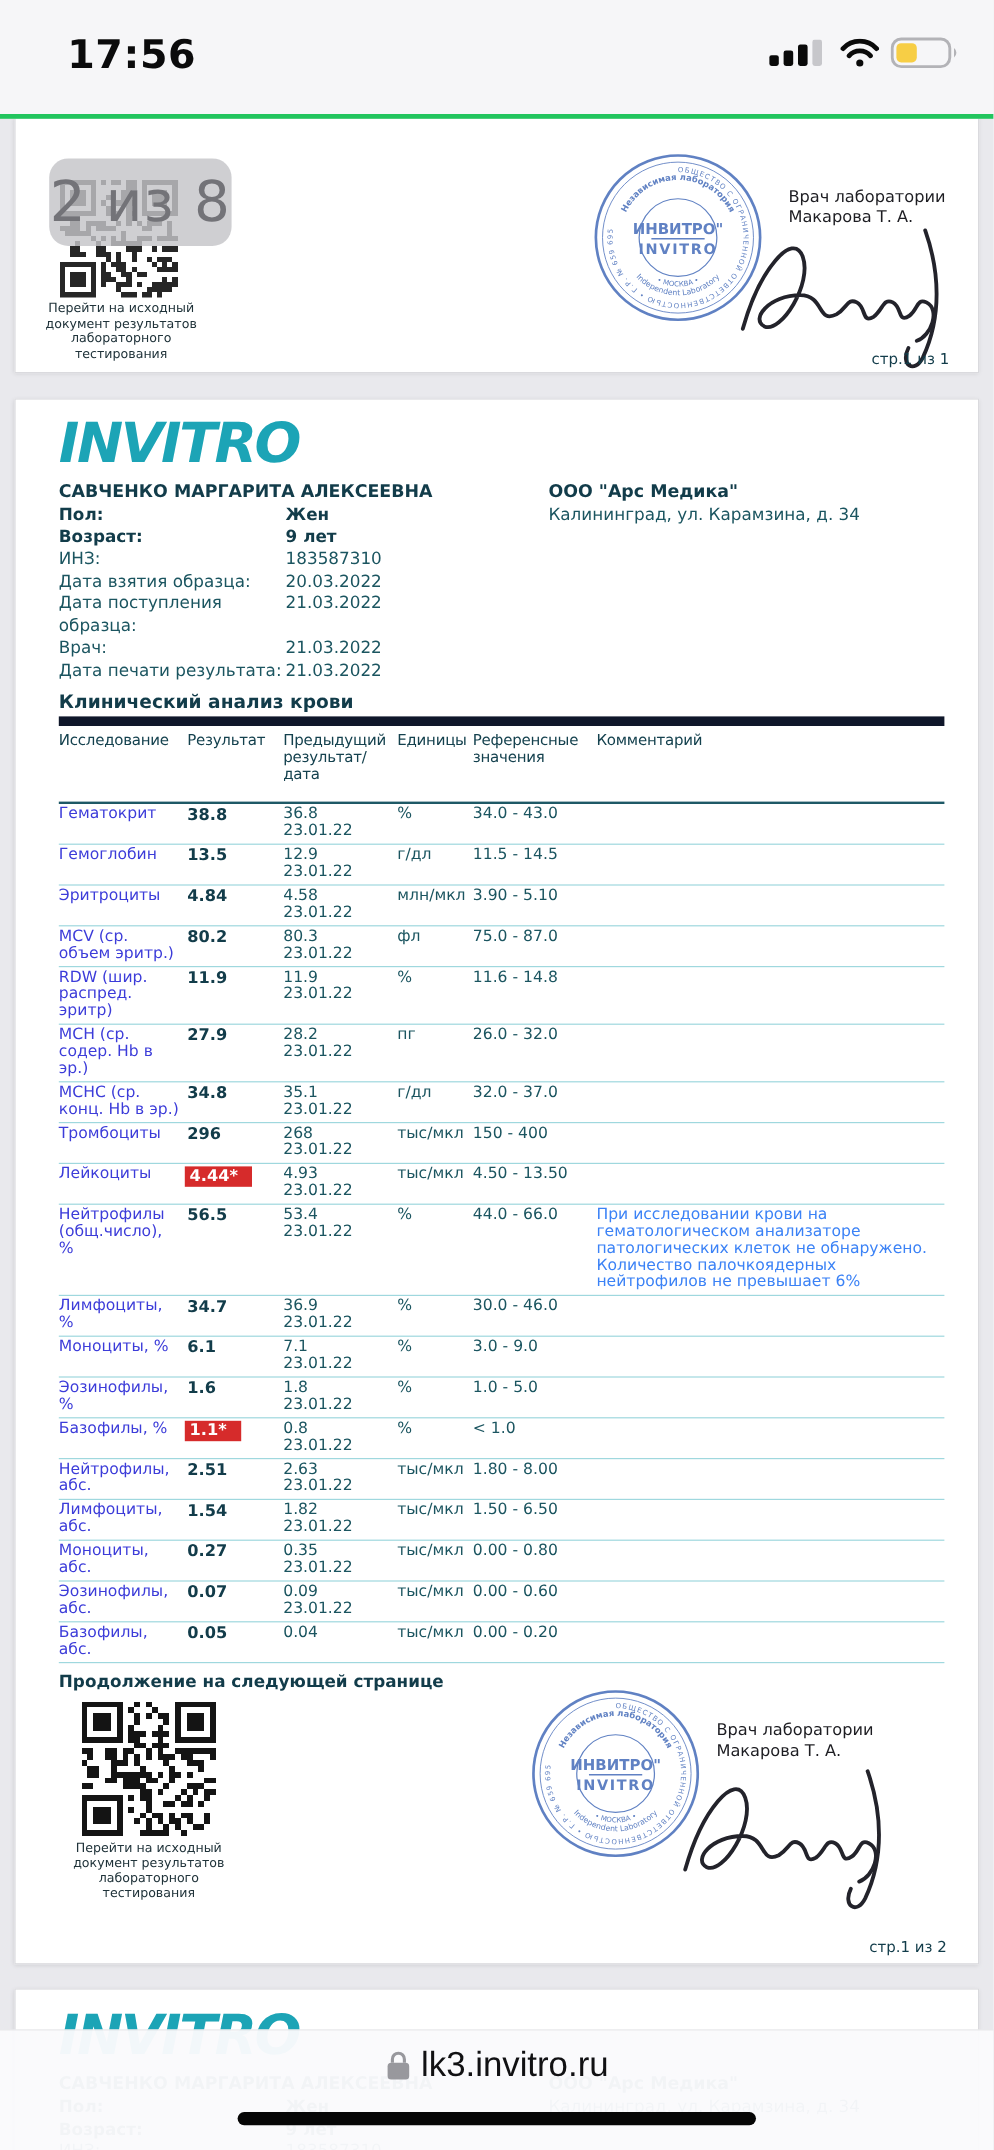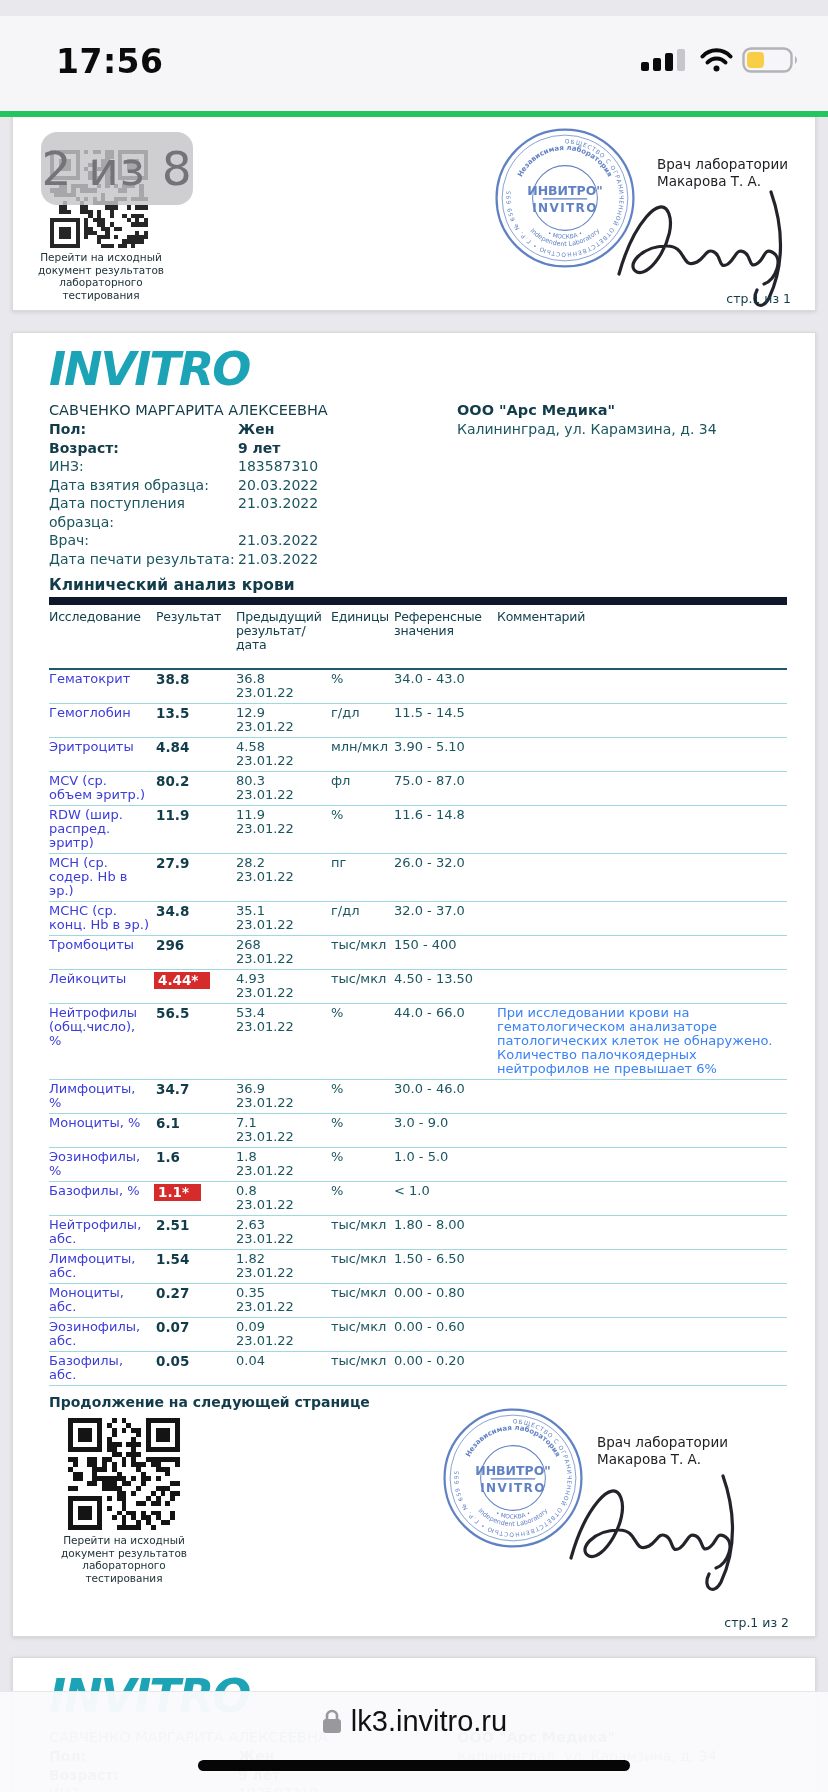--- a/index.html
+++ b/index.html
@@ -1,21 +1,21 @@
 <!DOCTYPE html>
 <html><head>
 <meta charset="utf-8">
 <style>
   html,body{margin:0;padding:0}
   body{width:828px;height:1792px;position:relative;overflow:hidden;
        background:#e9e9ed;font-family:"DejaVu Sans","Liberation Sans",sans-serif;}
 
   
-  .statusbar{position:absolute;top:16px;left:0;width:828px;height:95px;background:#f6f6f8;
-             border-bottom:6px solid #22c55e;z-index:40}
+  .statusbar{position:absolute;top:0;left:0;width:828px;height:95px;background:#f6f6f8;
+             border-bottom:4px solid #22c55e;z-index:40}
   .sb-time{position:absolute;left:56px;top:26px;font-size:33px;font-weight:700;color:#0b0b0c;letter-spacing:.5px}
   .sb-icons{position:absolute;right:26px;top:30px;display:flex;align-items:center;gap:9px}
 
   
   .viewer{position:absolute;top:96px;left:0;right:0;bottom:0;overflow:hidden;background:#e9e9ed}
   .page{margin:0 12px;background:#fff;border:1px solid #dadade;box-shadow:0 1px 4px rgba(0,0,0,.13);
         box-sizing:border-box;position:relative}
 
   
   .page1{height:214px;margin-top:1px;margin-bottom:21px}
@@ -31,21 +31,21 @@
   .p1-sign{position:absolute;left:598px;top:88px;width:204px;height:122px}
   .pagenum{font-size:12.5px;color:#123c4a}
   .p1-pageno{position:absolute;right:24px;bottom:4px}
 
   
   .page2{min-height:1120px;padding:14px 28px 26px 36px;margin-bottom:20px}
   .logo{font-size:46px;line-height:44px;font-weight:700;font-style:italic;
         color:#1ca4b6;letter-spacing:-2px;margin-bottom:10px}
   .pat-wrap{display:flex}
   .pat-left{width:408px}
-  .pat-name{font-size:14.5px;font-weight:400;color:#123c4a;line-height:19px}
+  .pat-name{font-size:14.5px;font-weight:700;color:#123c4a;line-height:19px}
   .info-row{display:grid;grid-template-columns:189px 1fr;line-height:18.5px;font-size:14px;color:#1b5560}
   .info-row[data-bold="true"]{font-weight:700;color:#123c4a}
   .pat-right{flex:1;min-width:0}
   .clinic-name{font-size:14.5px;font-weight:700;color:#123c4a;line-height:19px}
   .clinic-addr{font-size:14px;color:#1b5560;line-height:18.5px}
 
   .sec-title{margin-top:8px;font-size:15.5px;font-weight:700;color:#123c4a;
              padding-bottom:3px;border-bottom:8px solid #0f172a}
   .t-head,.t-row{display:grid;grid-template-columns:107px 80px 95px 63px 103px 1fr}
   .t-head{padding:5px 0 16px;font-size:12.5px;line-height:14px;color:#14414e;

